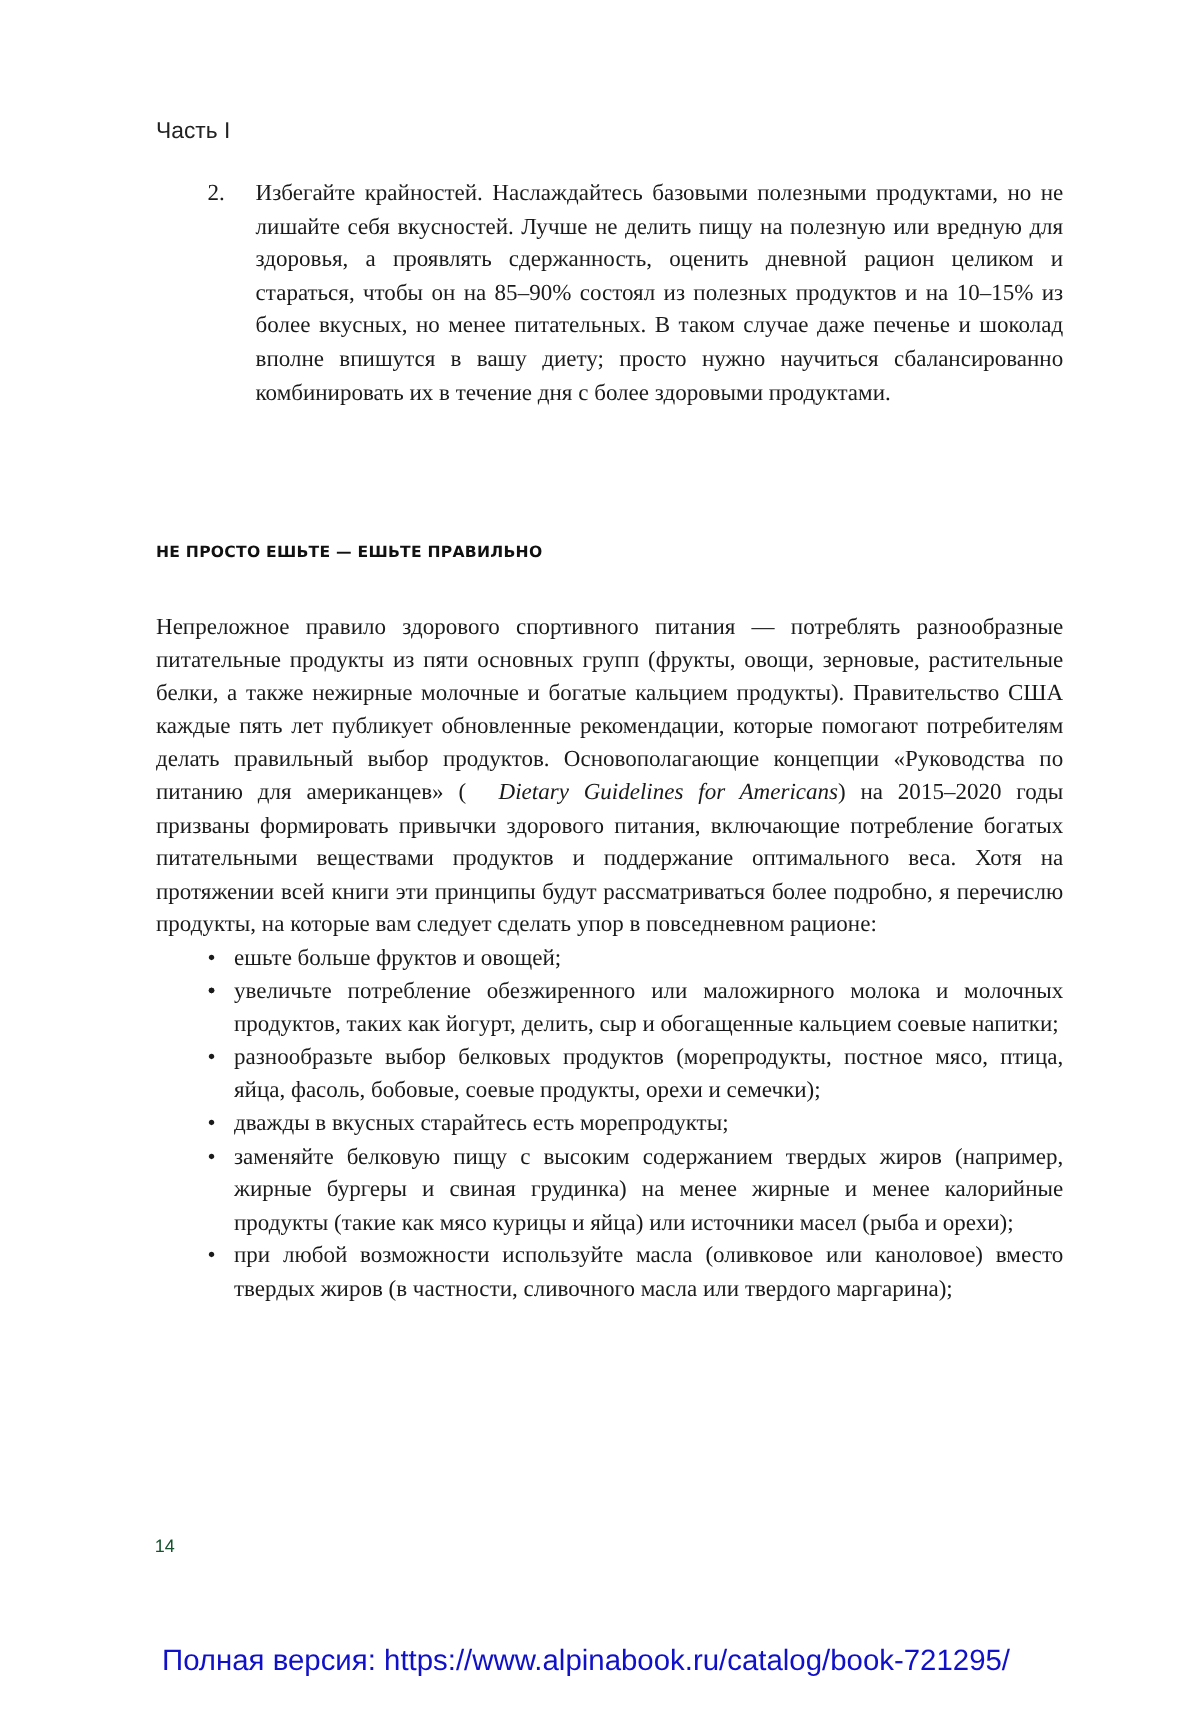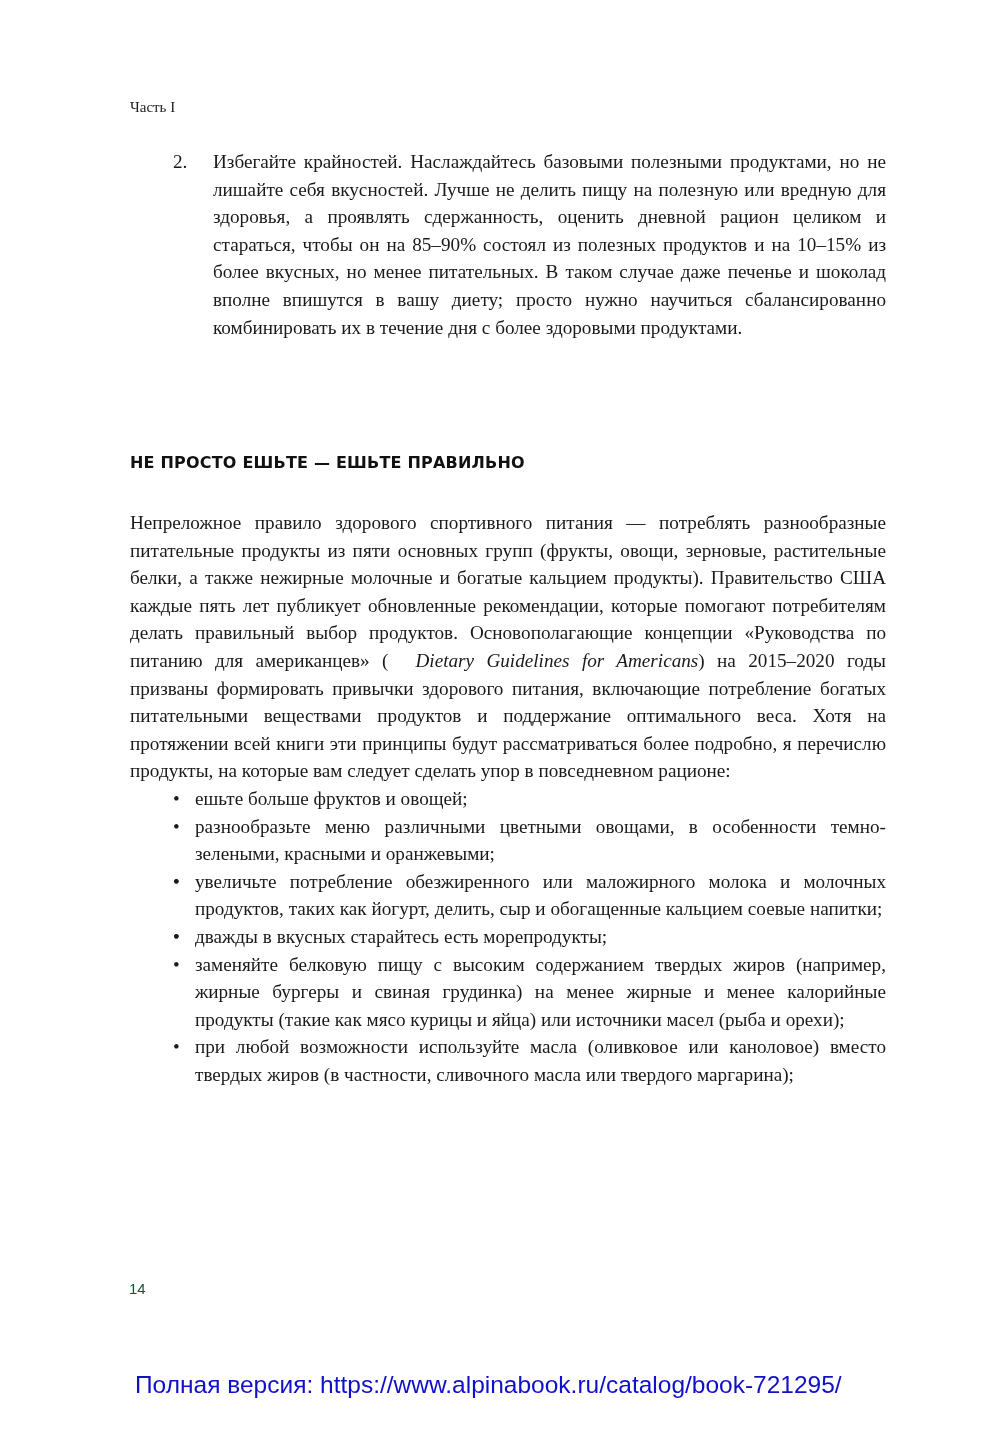--- a/index.html
+++ b/index.html
@@ -11,22 +11,22 @@
     width: 992px;
     height: 1447px;
     position: relative;
     overflow: hidden;
     color: #1a1a1a;
   }
   .running-head {
     position: absolute;
     left: 130px;
     top: 99px;
-    font-size: 15px;
-    font-family: Liberation Serif, serif;
+    font-size: 19px;
+    font-family: Liberation Sans, sans-serif;
     color: #222;
   }
   .numbered-item {
     position: absolute;
     left: 130px;
     top: 148px;
     width: 756px;
     font-family: "Liberation Serif", "DejaVu Serif", serif;
     font-size: 19.2px;
     line-height: 27.6px;
@@ -40,21 +40,21 @@
     margin-left: 83px;
     text-align: justify;
     text-align-last: left;
   }
   .section-heading {
     position: absolute;
     left: 130px;
     top: 453px;
     font-family: "DejaVu Sans", "Liberation Sans", sans-serif;
     font-weight: bold;
-    font-size: 16px;
+    font-size: 13px;
     letter-spacing: 0.2px;
     color: #111;
   }
   .main-text {
     position: absolute;
     left: 130px;
     top: 509px;
     width: 756px;
     font-family: "Liberation Serif", "DejaVu Serif", serif;
     font-size: 19.2px;
@@ -112,24 +112,24 @@
   <span class="num">2.</span>
   <div class="body">Избегайте крайностей. Наслаждайтесь базовыми полезными продуктами, но не лишайте себя вкусностей. Лучше не делить пищу на полезную или вредную для здоровья, а проявлять сдержанность, оценить дневной рацион целиком и стараться, чтобы он на 85–90% состоял из полезных продуктов и на 10–15% из более вкусных, но менее питательных. В таком случае даже печенье и шоколад вполне впишутся в вашу диету; просто нужно научиться сбалансированно комбинировать их в течение дня с более здоровыми продуктами.</div>
 </div>
 
 <div class="section-heading">НЕ ПРОСТО ЕШЬТЕ — ЕШЬТЕ ПРАВИЛЬНО</div>
 
 <div class="main-text">
   <p><span>Непреложное правило здорового спортивного питания — потреблять разнообразные питательные продукты из пяти основных групп (фрукты, овощи, зерновые, растительные белки, а также нежирные молочные и богатые кальцием продукты). Правительство США каждые пять лет публикует обновленные рекомендации, которые помогают потребителям делать правильный выбор продуктов. Основополагающие концепции «Руководства по питанию для американцев» (</span><em>Dietary Guidelines for Americans</em><span>) на 2015–2020 годы призваны формировать привычки здорового питания, включающие потребление богатых питательными веществами продуктов и поддержание оптимального веса. Хотя на протяжении всей книги эти принципы будут рассматриваться более подробно, я перечислю продукты, на которые вам следует сделать упор в повседневном рационе:</span></p>
   <ul class="bullets">
     <li><span class="bullet">•</span><span>ешьте больше фруктов и овощей;</span></li>
-    <li><span class="bullet">•</span><span>разнообразьте меню различными цветными овощами, в особенности темно-зелеными, красными и оранжевыми;</span></li>
+    <li><span class="bullet">•</span></li>
     <li><span class="bullet">•</span></li>
     <li><span class="bullet">•</span><span>увеличьте потребление обезжиренного или маложирного молока и молочных продуктов, таких как йогурт, делить, сыр и обогащенные кальцием соевые напитки;</span></li>
-    <li><span class="bullet">•</span></li>
+    <li><span class="bullet">•</span><span>разнообразьте выбор белковых продуктов (морепродукты, постное мясо, птица, яйца, фасоль, бобовые, соевые продукты, орехи и семечки);</span></li>
     <li><span class="bullet">•</span><span>дважды в вкусных старайтесь есть морепродукты;</span></li>
     <li><span class="bullet">•</span><span>заменяйте белковую пищу с высоким содержанием твердых жиров (например, жирные бургеры и свиная грудинка) на менее жирные и менее калорийные продукты (такие как мясо курицы и яйца) или источники масел (рыба и орехи);</span></li>
     <li><span class="bullet">•</span><span>при любой возможности используйте масла (оливковое или каноловое) вместо твердых жиров (в частности, сливочного масла или твердого маргарина);</span></li>
   </ul>
 </div>
 
 <div class="page-number">14</div>
 
 <a class="full-version-link">Полная версия: https://www.alpinabook.ru/catalog/book-721295/</a>
 

